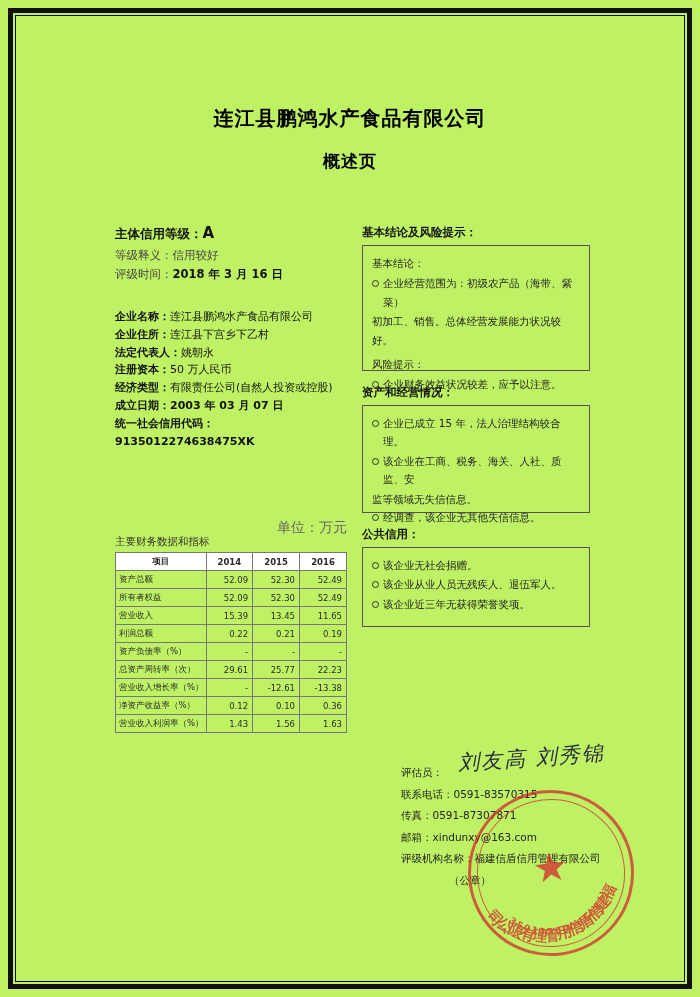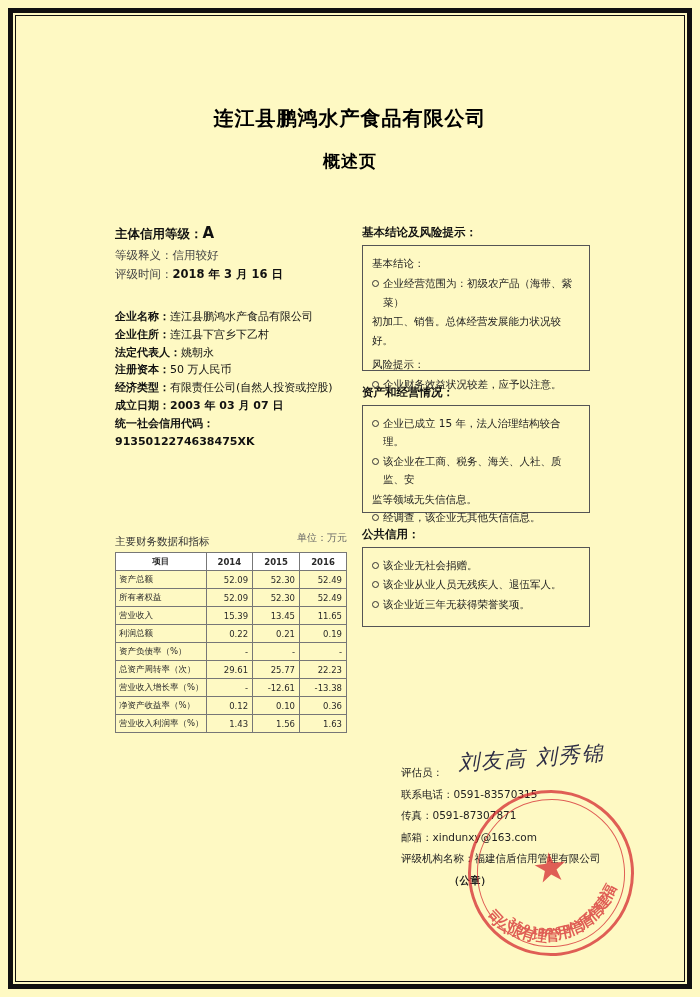--- a/index.html
+++ b/index.html
@@ -7,21 +7,21 @@
     padding: 0;
     background: #ffffff;
   }
   body {
     font-family: "DejaVu Sans", "Liberation Sans", sans-serif;
   }
   .page {
     position: relative;
     width: 700px;
     height: 997px;
-    background: #fef9c3;
+    background: #bef264;
     overflow: hidden;
   }
   
   .frame-outer {
     position: absolute;
     left: 8px; top: 8px;
     width: 684px; height: 981px;
     border: 5px solid #111;
     box-sizing: border-box;
   }
@@ -102,22 +102,22 @@
   }
   .tbl-caption {
     font-size: 10.5px;
     color: #333;
     margin-bottom: 3px;
     position: relative;
   }
   .tbl-unit {
     position: absolute;
     right: 0;
-    bottom: 4px;
-    font-size: 10px;
+    bottom: 12px;
+    font-size: 14px;
     color: #666;
     font-weight: normal;
   }
   table.fin {
     border-collapse: collapse;
     width: 232px;
     font-size: 8.5px;
     color: #2a2a2a;
   }
   table.fin td, table.fin th {
@@ -430,21 +430,21 @@
       </div>
       <div class="sign-row">
         <span>传真：</span><span>0591-87307871</span>
       </div>
       <div class="sign-row">
         <span>邮箱：</span><span>xindunxy@163.com</span>
       </div>
       <div class="sign-row">
         <span>评级机构名称：</span><span>福建信盾信用管理有限公司</span>
       </div>
-      <div class="sign-row" style="padding-left:48px;font-weight:bold;">
+      <div class="sign-row" style="padding-left:48px;">
         <span>（公章）</span>
       </div>
     </div>
 
     <div class="signature">刘友高  刘秀锦</div>
 
     <div class="seal">
       <div class="seal-inner"></div>
       <div class="seal-star">★</div>
       <div class="seal-top-text" id="sealTop">

